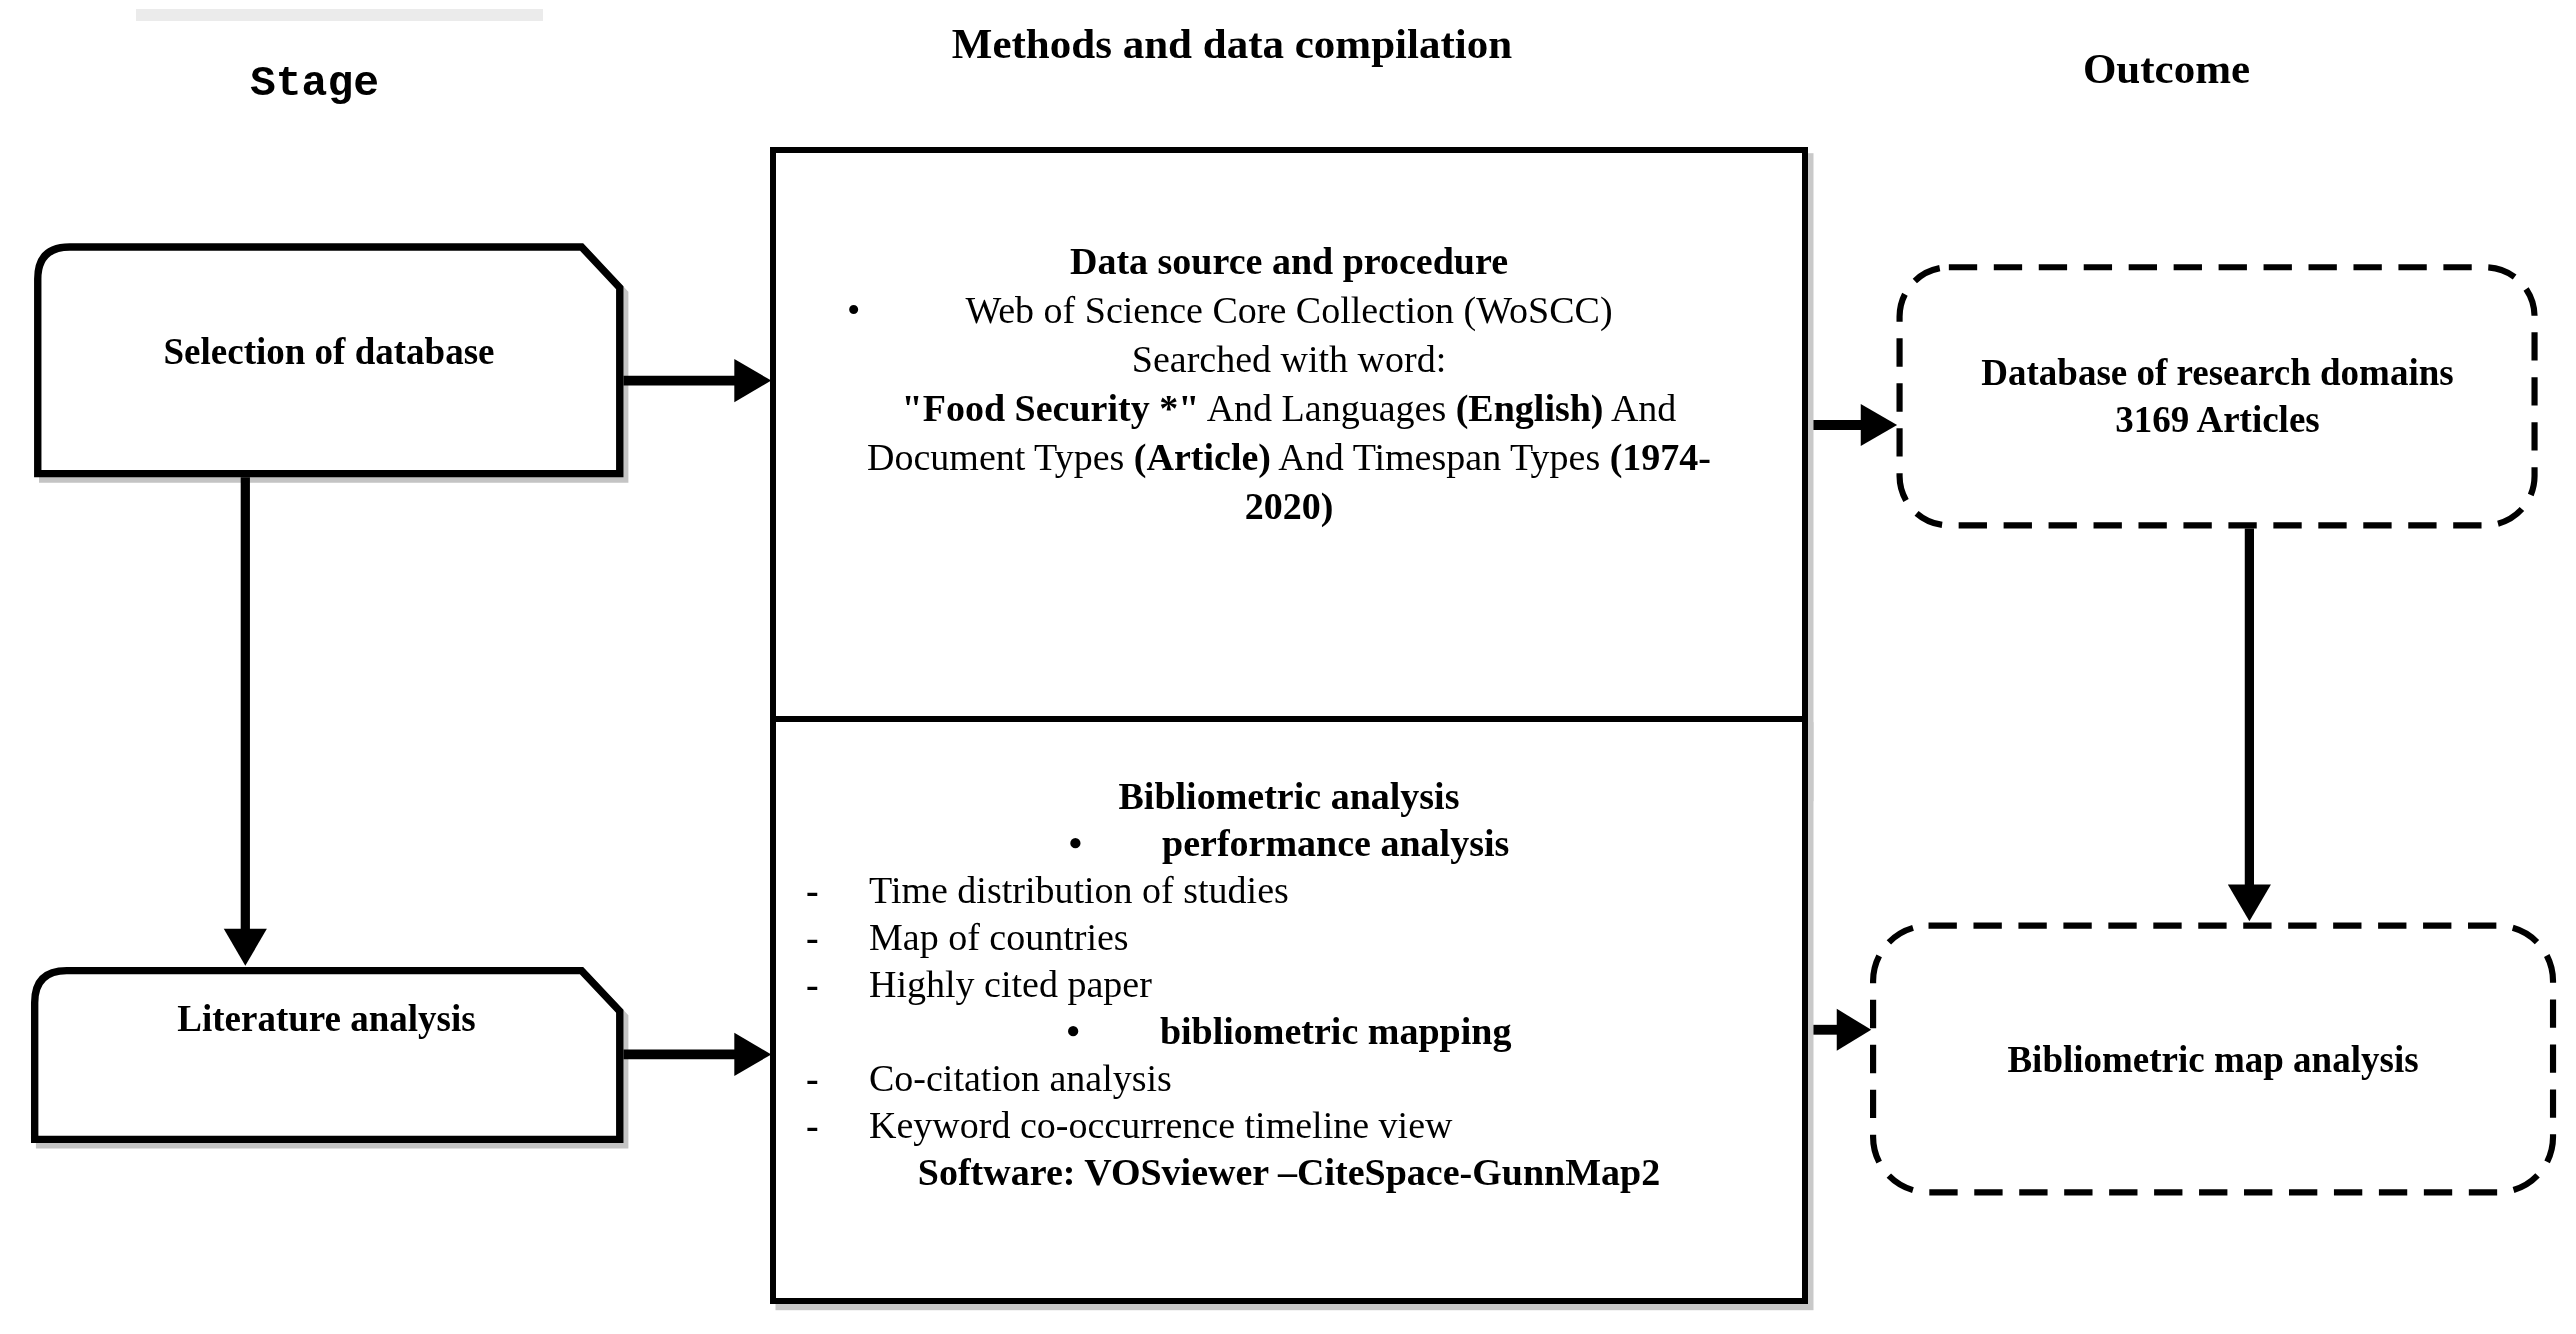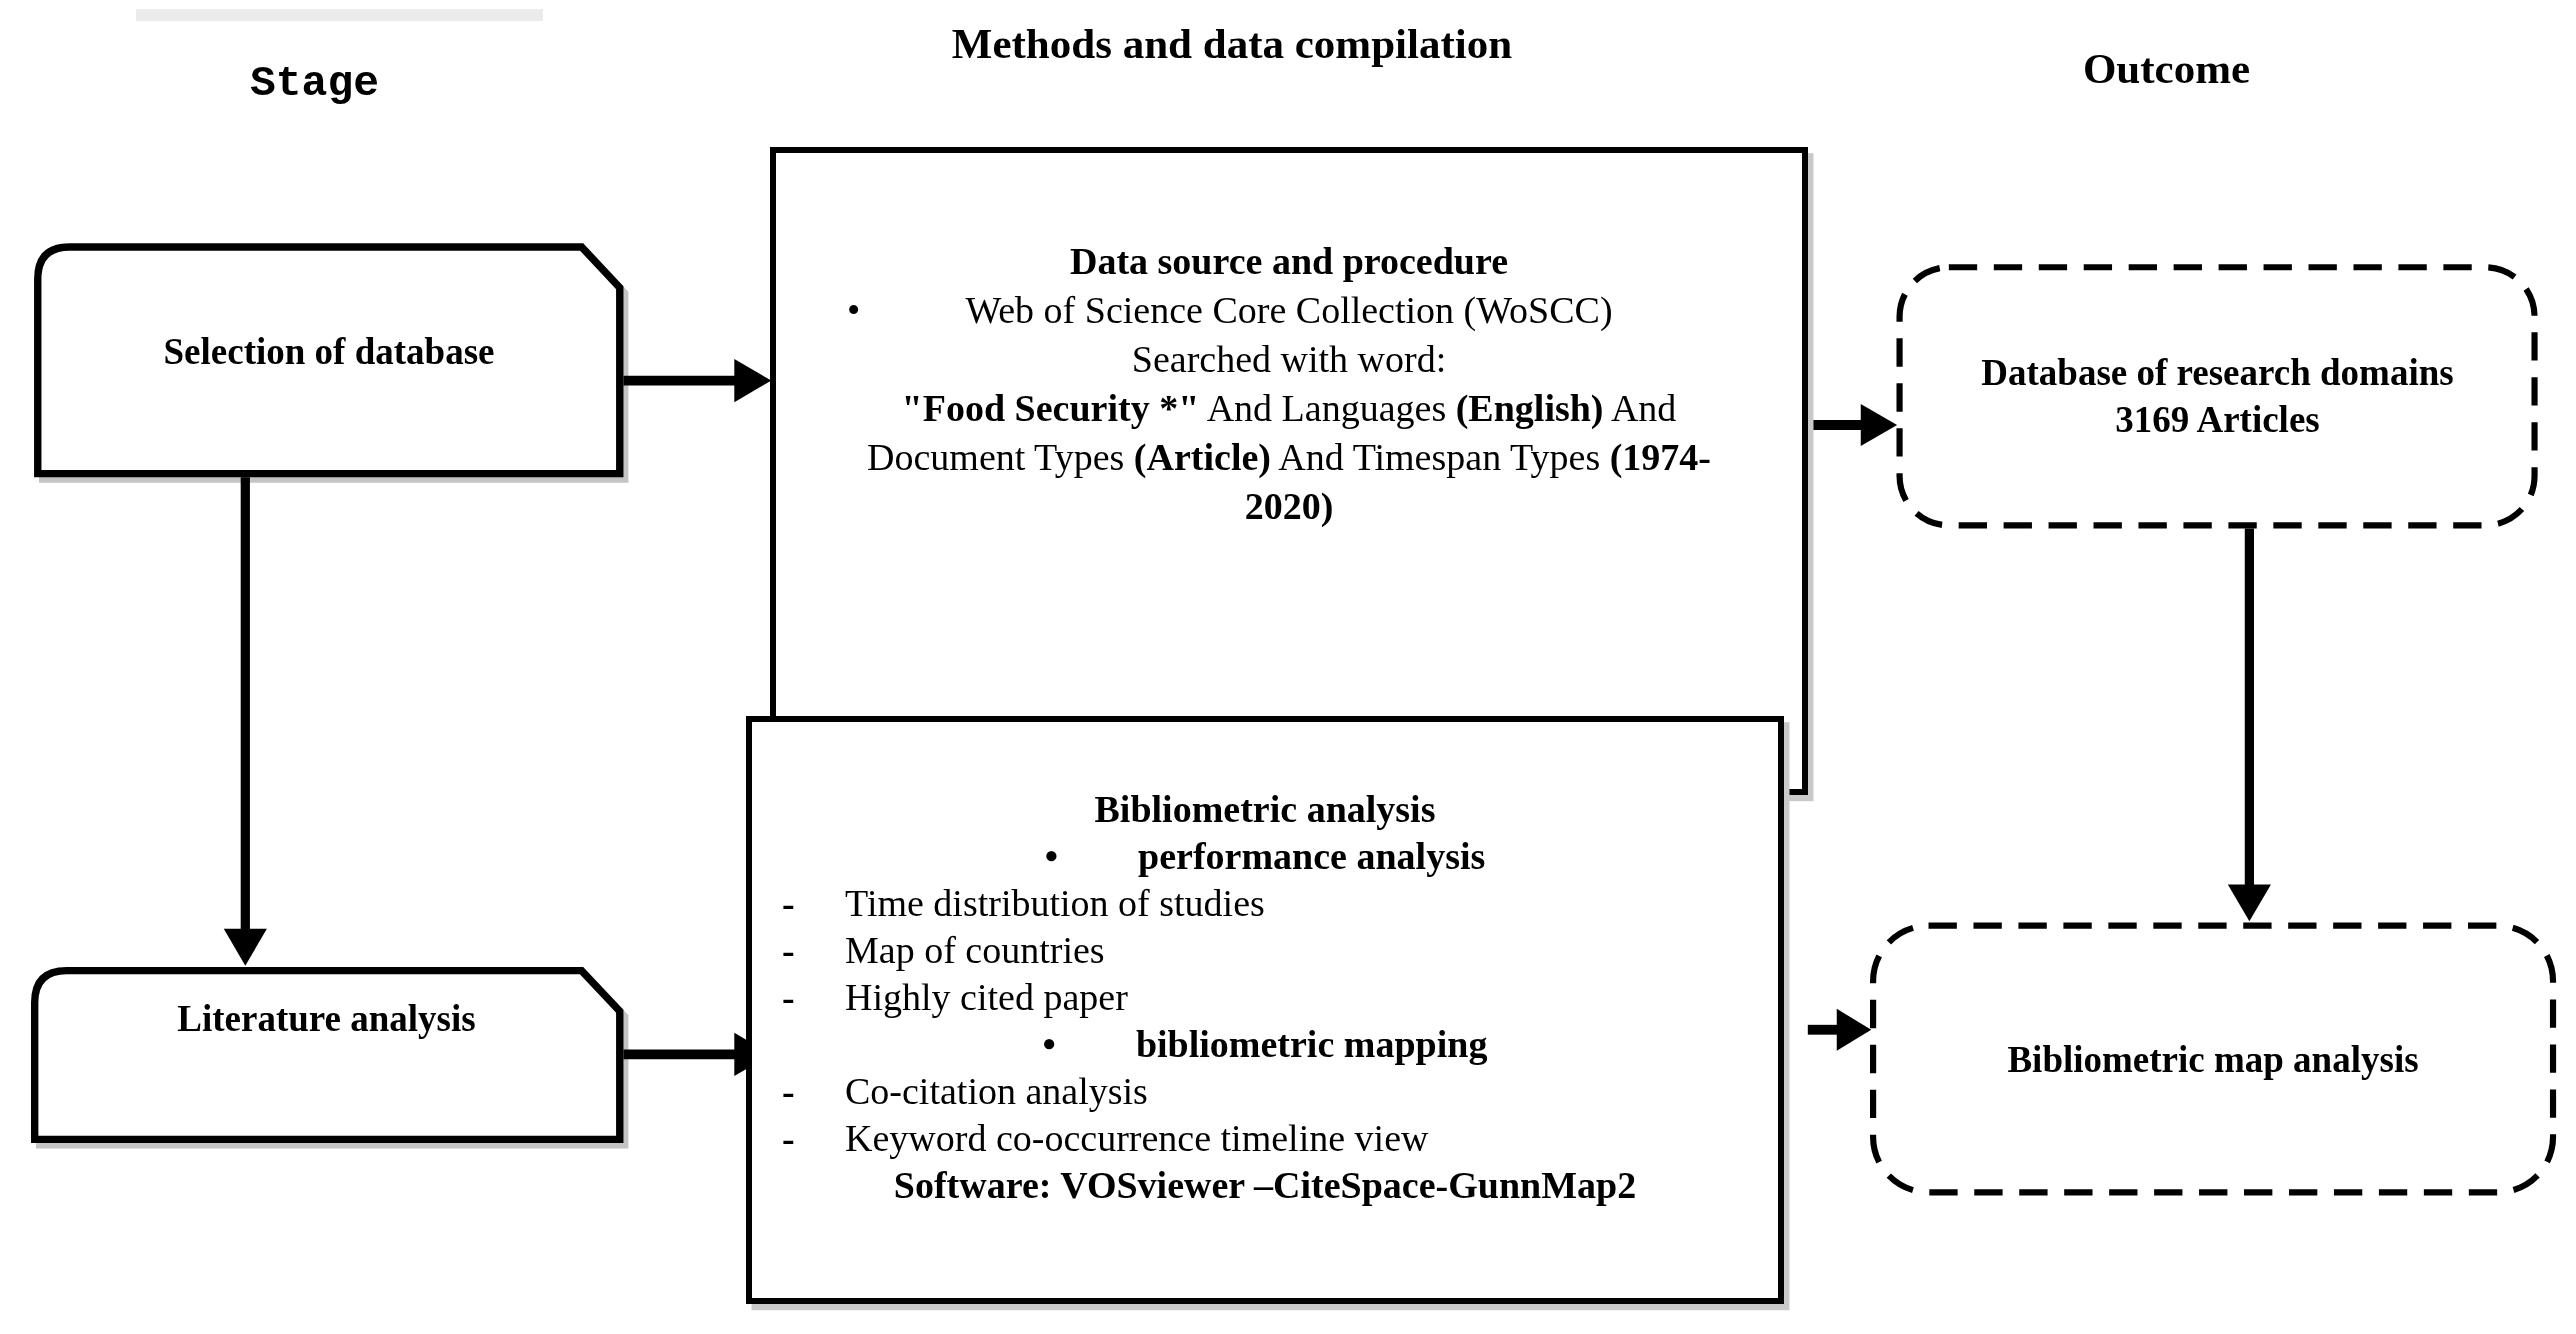--- a/index.html
+++ b/index.html
@@ -97,21 +97,21 @@
     <div class="line rel">
       <span class="floating-bullet">•</span>
       <span>Web of Science Core Collection (WoSCC)</span>
     </div>
     <div class="line">Searched with word:</div>
     <div class="line"><span class="b">"Food Security *"</span><span> And Languages </span><span class="b">(English)</span><span> And</span></div>
     <div class="line"><span>Document Types </span><span class="b">(Article)</span><span> And Timespan Types </span><span class="b">(1974-</span></div>
     <div class="line b">2020)</div>
   </div>
 
-  <div class="rectbox" id="methods-box2" style="left:746px;top:716px;width:1038px;height:588px;padding-top:64px;">
+  <div class="rectbox" id="methods-box2" style="left:770px;top:716px;width:1038px;height:588px;padding-top:51px;">
     <div class="line b">Bibliometric analysis</div>
     <div class="bullet-row">
       <span>•</span>
       <span>performance analysis</span>
     </div>
     <div class="dash-row">
       <span class="dash">-</span><span>Time distribution of studies</span></div>
     <div class="dash-row">
       <span class="dash">-</span><span>Map of countries</span></div>
     <div class="dash-row">

